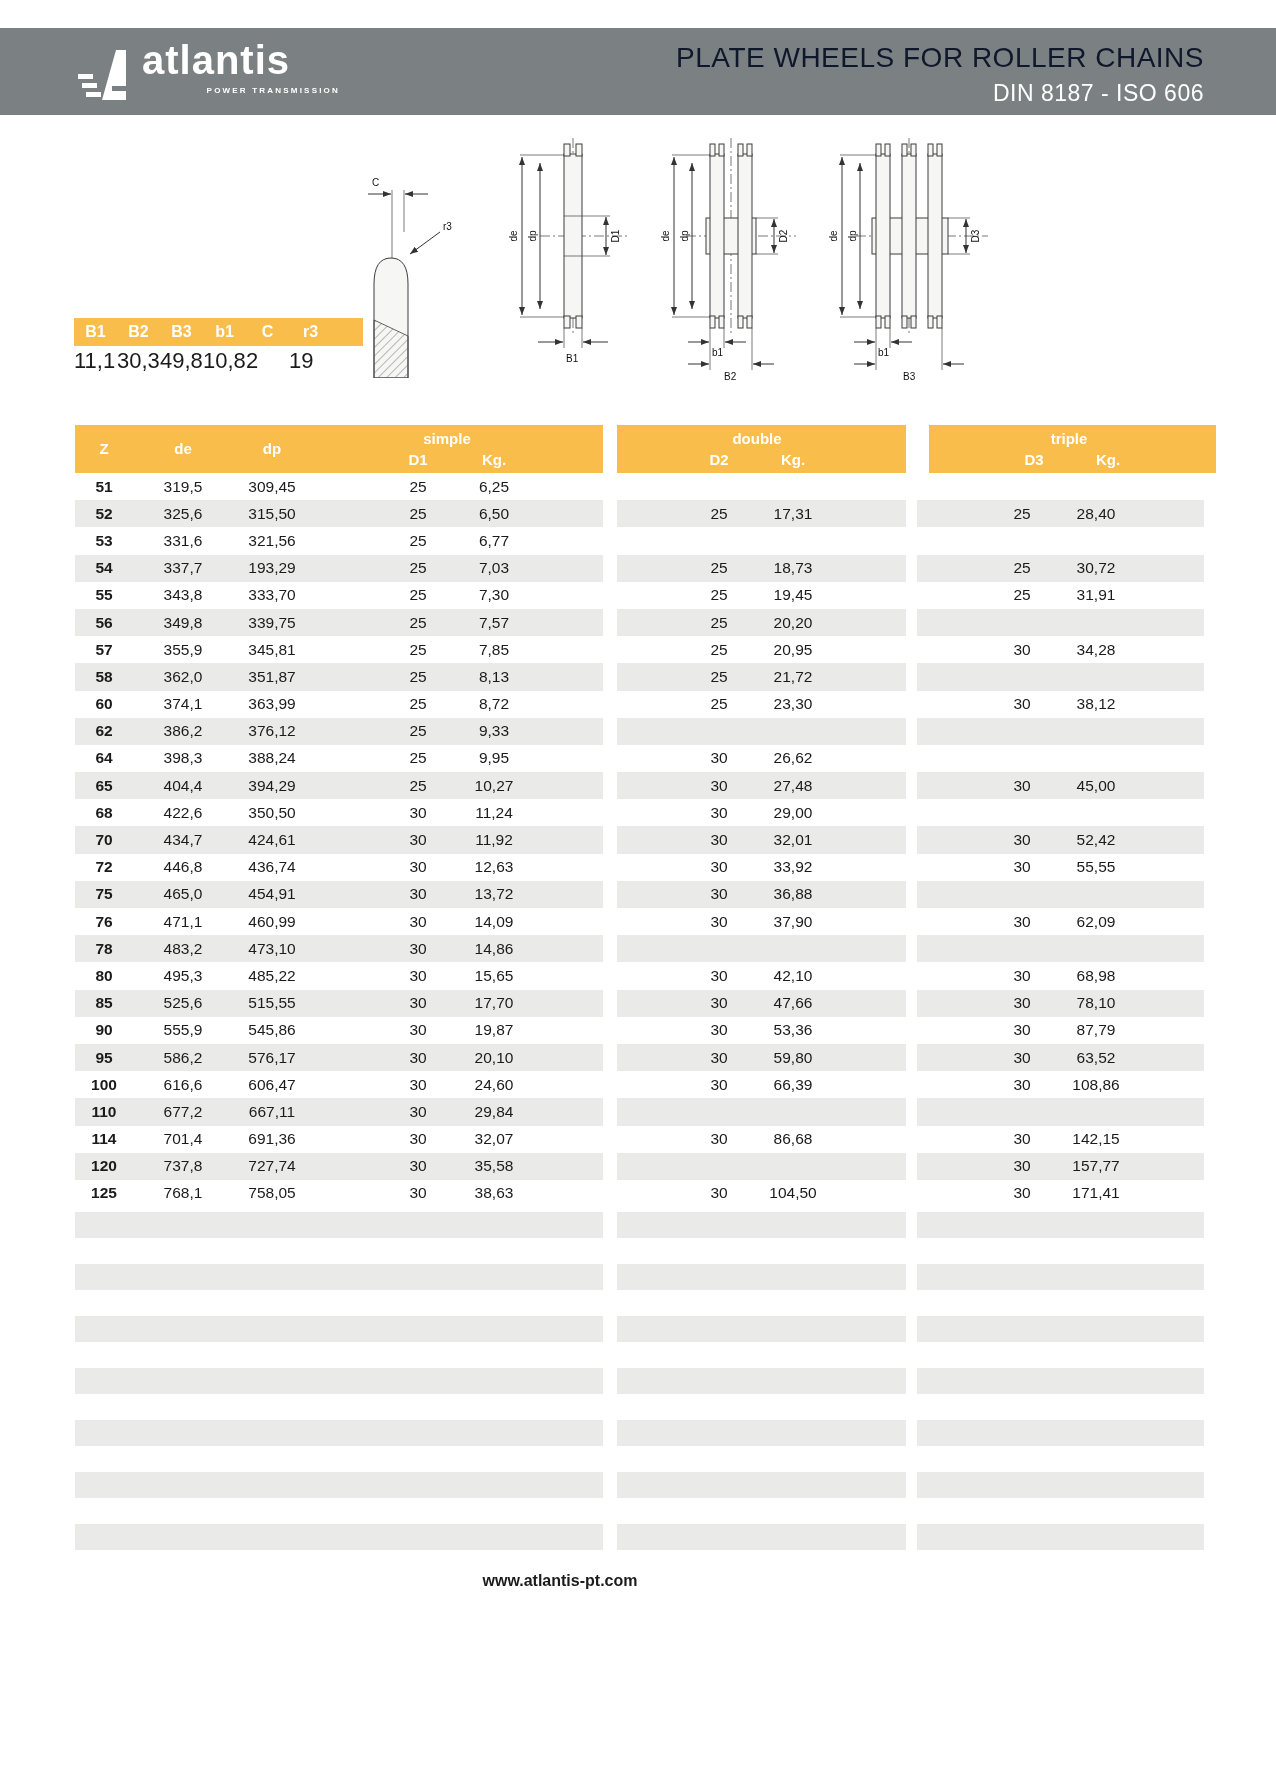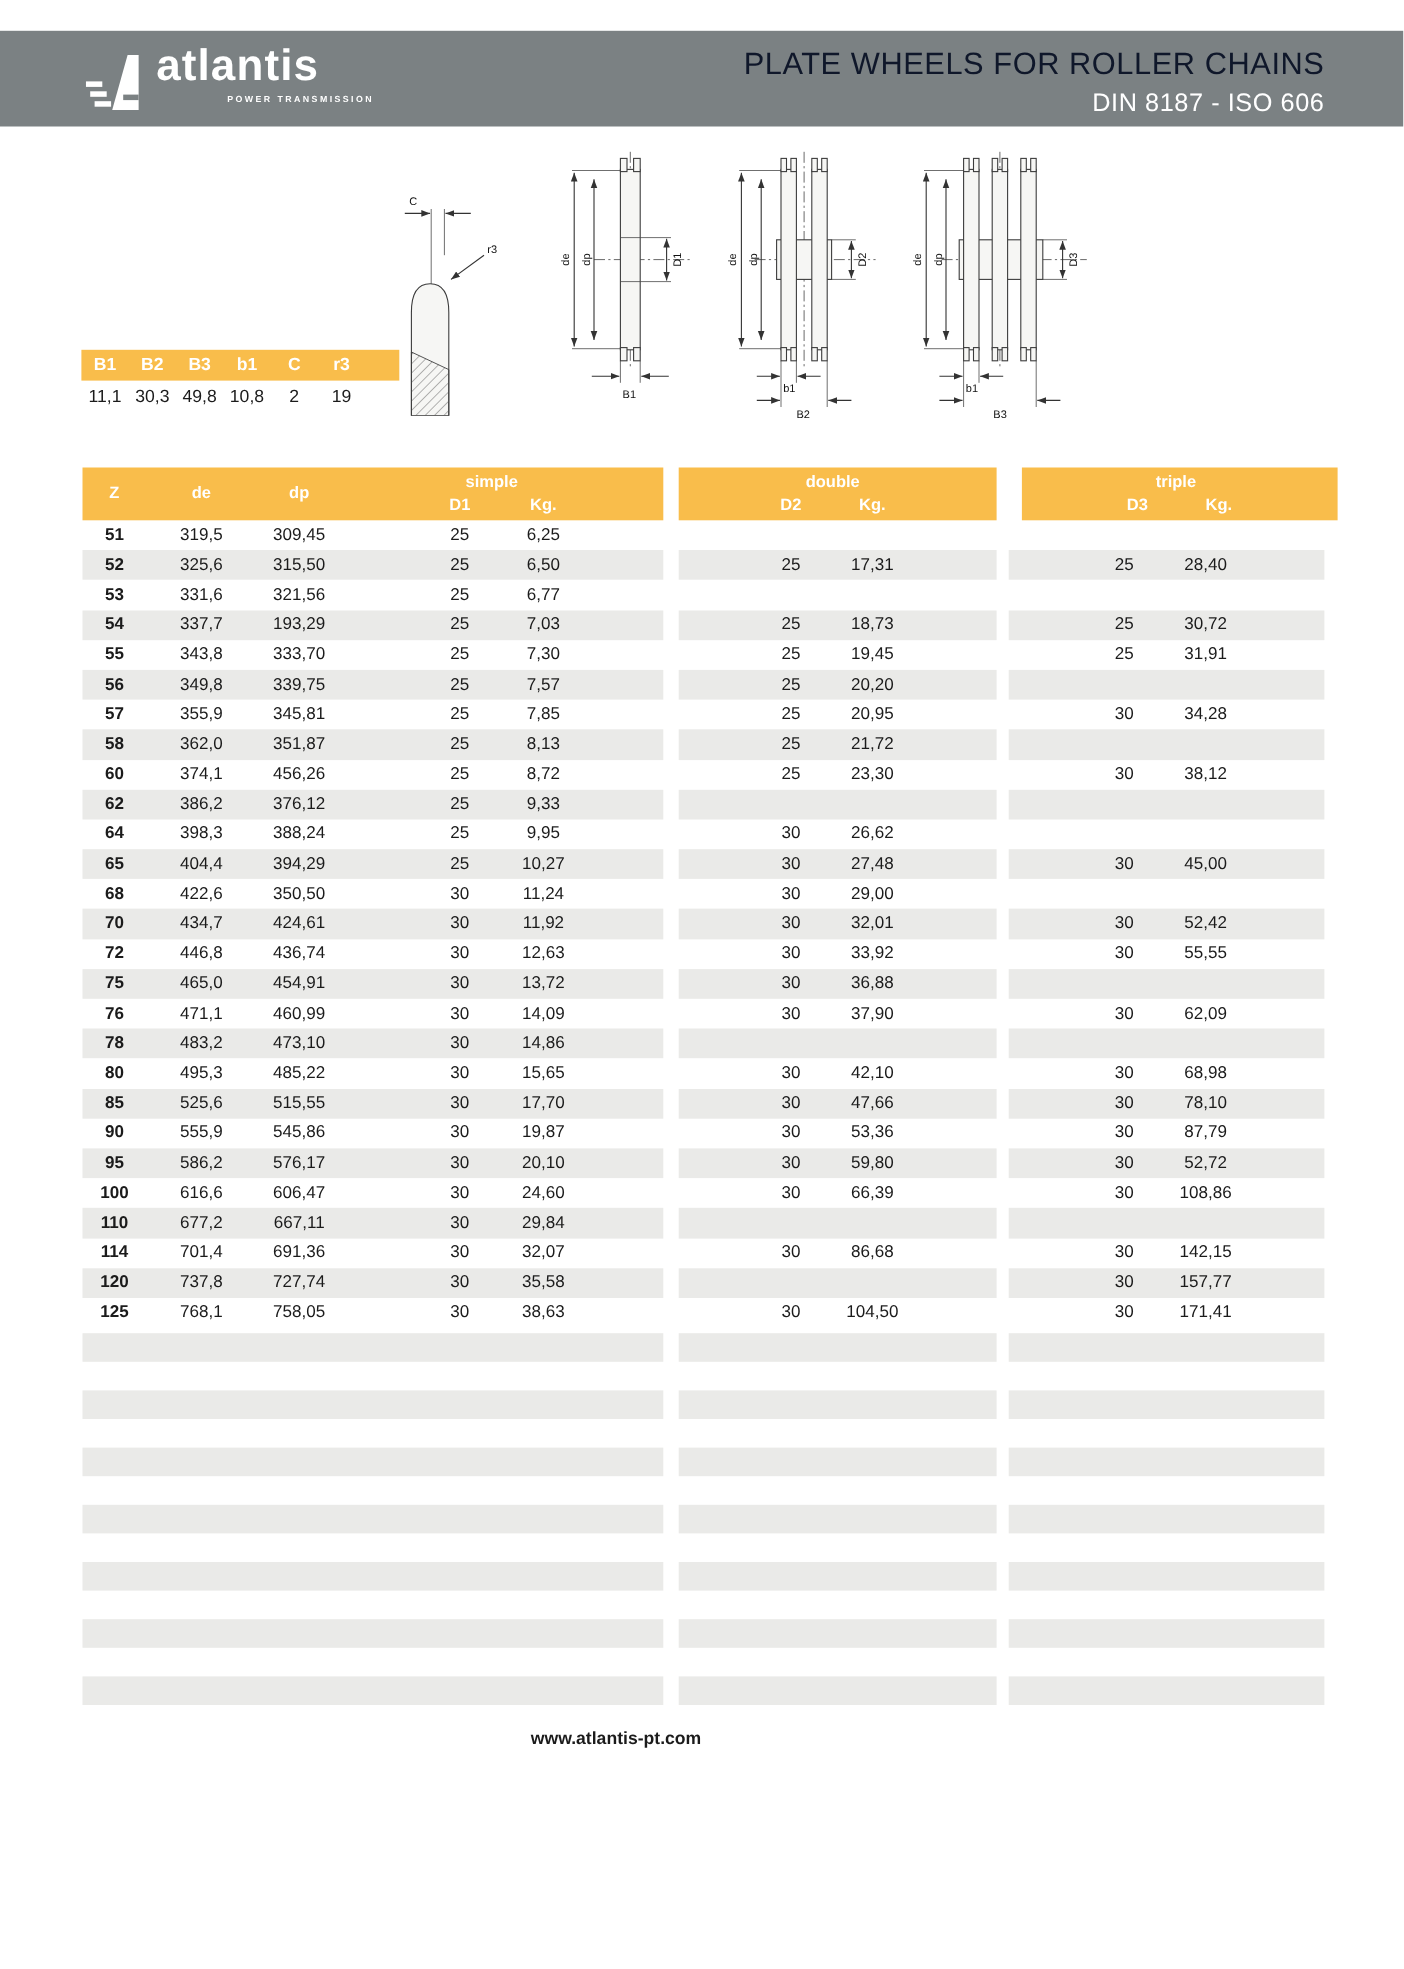--- a/index.html
+++ b/index.html
@@ -24,21 +24,21 @@
   .p-mm{font-size:25px;font-weight:bold;margin-top:4px;}
   .p-roller{font-size:21px;font-weight:bold;margin-top:4px;}
   .p-code{font-size:25px;font-weight:bold;margin-top:4px;}
 
   
   .spec-head{position:absolute;left:74px;top:318px;width:289px;height:28px;background:#f9bd4b;
              display:grid;grid-template-columns:repeat(6,43px) auto;align-items:center;}
   .spec-head span{text-align:center;color:#fff;font-weight:bold;font-size:16px;}
   .spec-vals{position:absolute;left:74px;top:346px;width:289px;height:30px;
              display:grid;grid-template-columns:repeat(6,43px) auto;align-items:center;}
-  .spec-vals span{text-align:center;font-size:16px;}
+  .spec-vals span{font-size:22px;}
 
   
   .diag{position:absolute;}
   svg text{font-family:"Liberation Sans",sans-serif;font-size:10px;fill:#111;}
   .plate{fill:#f6f6f4;stroke:#3c3c3c;stroke-width:1;}
   .dim{stroke:#333;stroke-width:1;fill:none;}
   .ext{stroke:#444;stroke-width:0.7;fill:none;}
   .cl{stroke:#555;stroke-width:0.8;stroke-dasharray:10 3 2 3;fill:none;}
 
   
@@ -320,21 +320,21 @@
         <span>362,0</span>
         <span>351,87</span>
         <span></span>
         <span>25</span>
         <span>8,13</span>
         <span></span>
       </div>
       <div class="row">
         <span class="zc">60</span>
         <span>374,1</span>
-        <span>456,26</span>
+        <span>363,99</span>
         <span></span>
         <span>25</span>
         <span>8,72</span>
         <span></span>
       </div>
       <div class="row alt">
         <span class="zc">62</span>
         <span>386,2</span>
         <span>376,12</span>
         <span></span>
@@ -783,21 +783,21 @@
       </div>
       <div class="row">
         <span></span>
         <span>30</span>
         <span>87,79</span>
         <span></span>
       </div>
       <div class="row alt">
         <span></span>
         <span>30</span>
-        <span>52,72</span>
+        <span>63,52</span>
         <span></span>
       </div>
       <div class="row">
         <span></span>
         <span>30</span>
         <span>108,86</span>
         <span></span>
       </div>
       <div class="row alt">
         <span></span>

